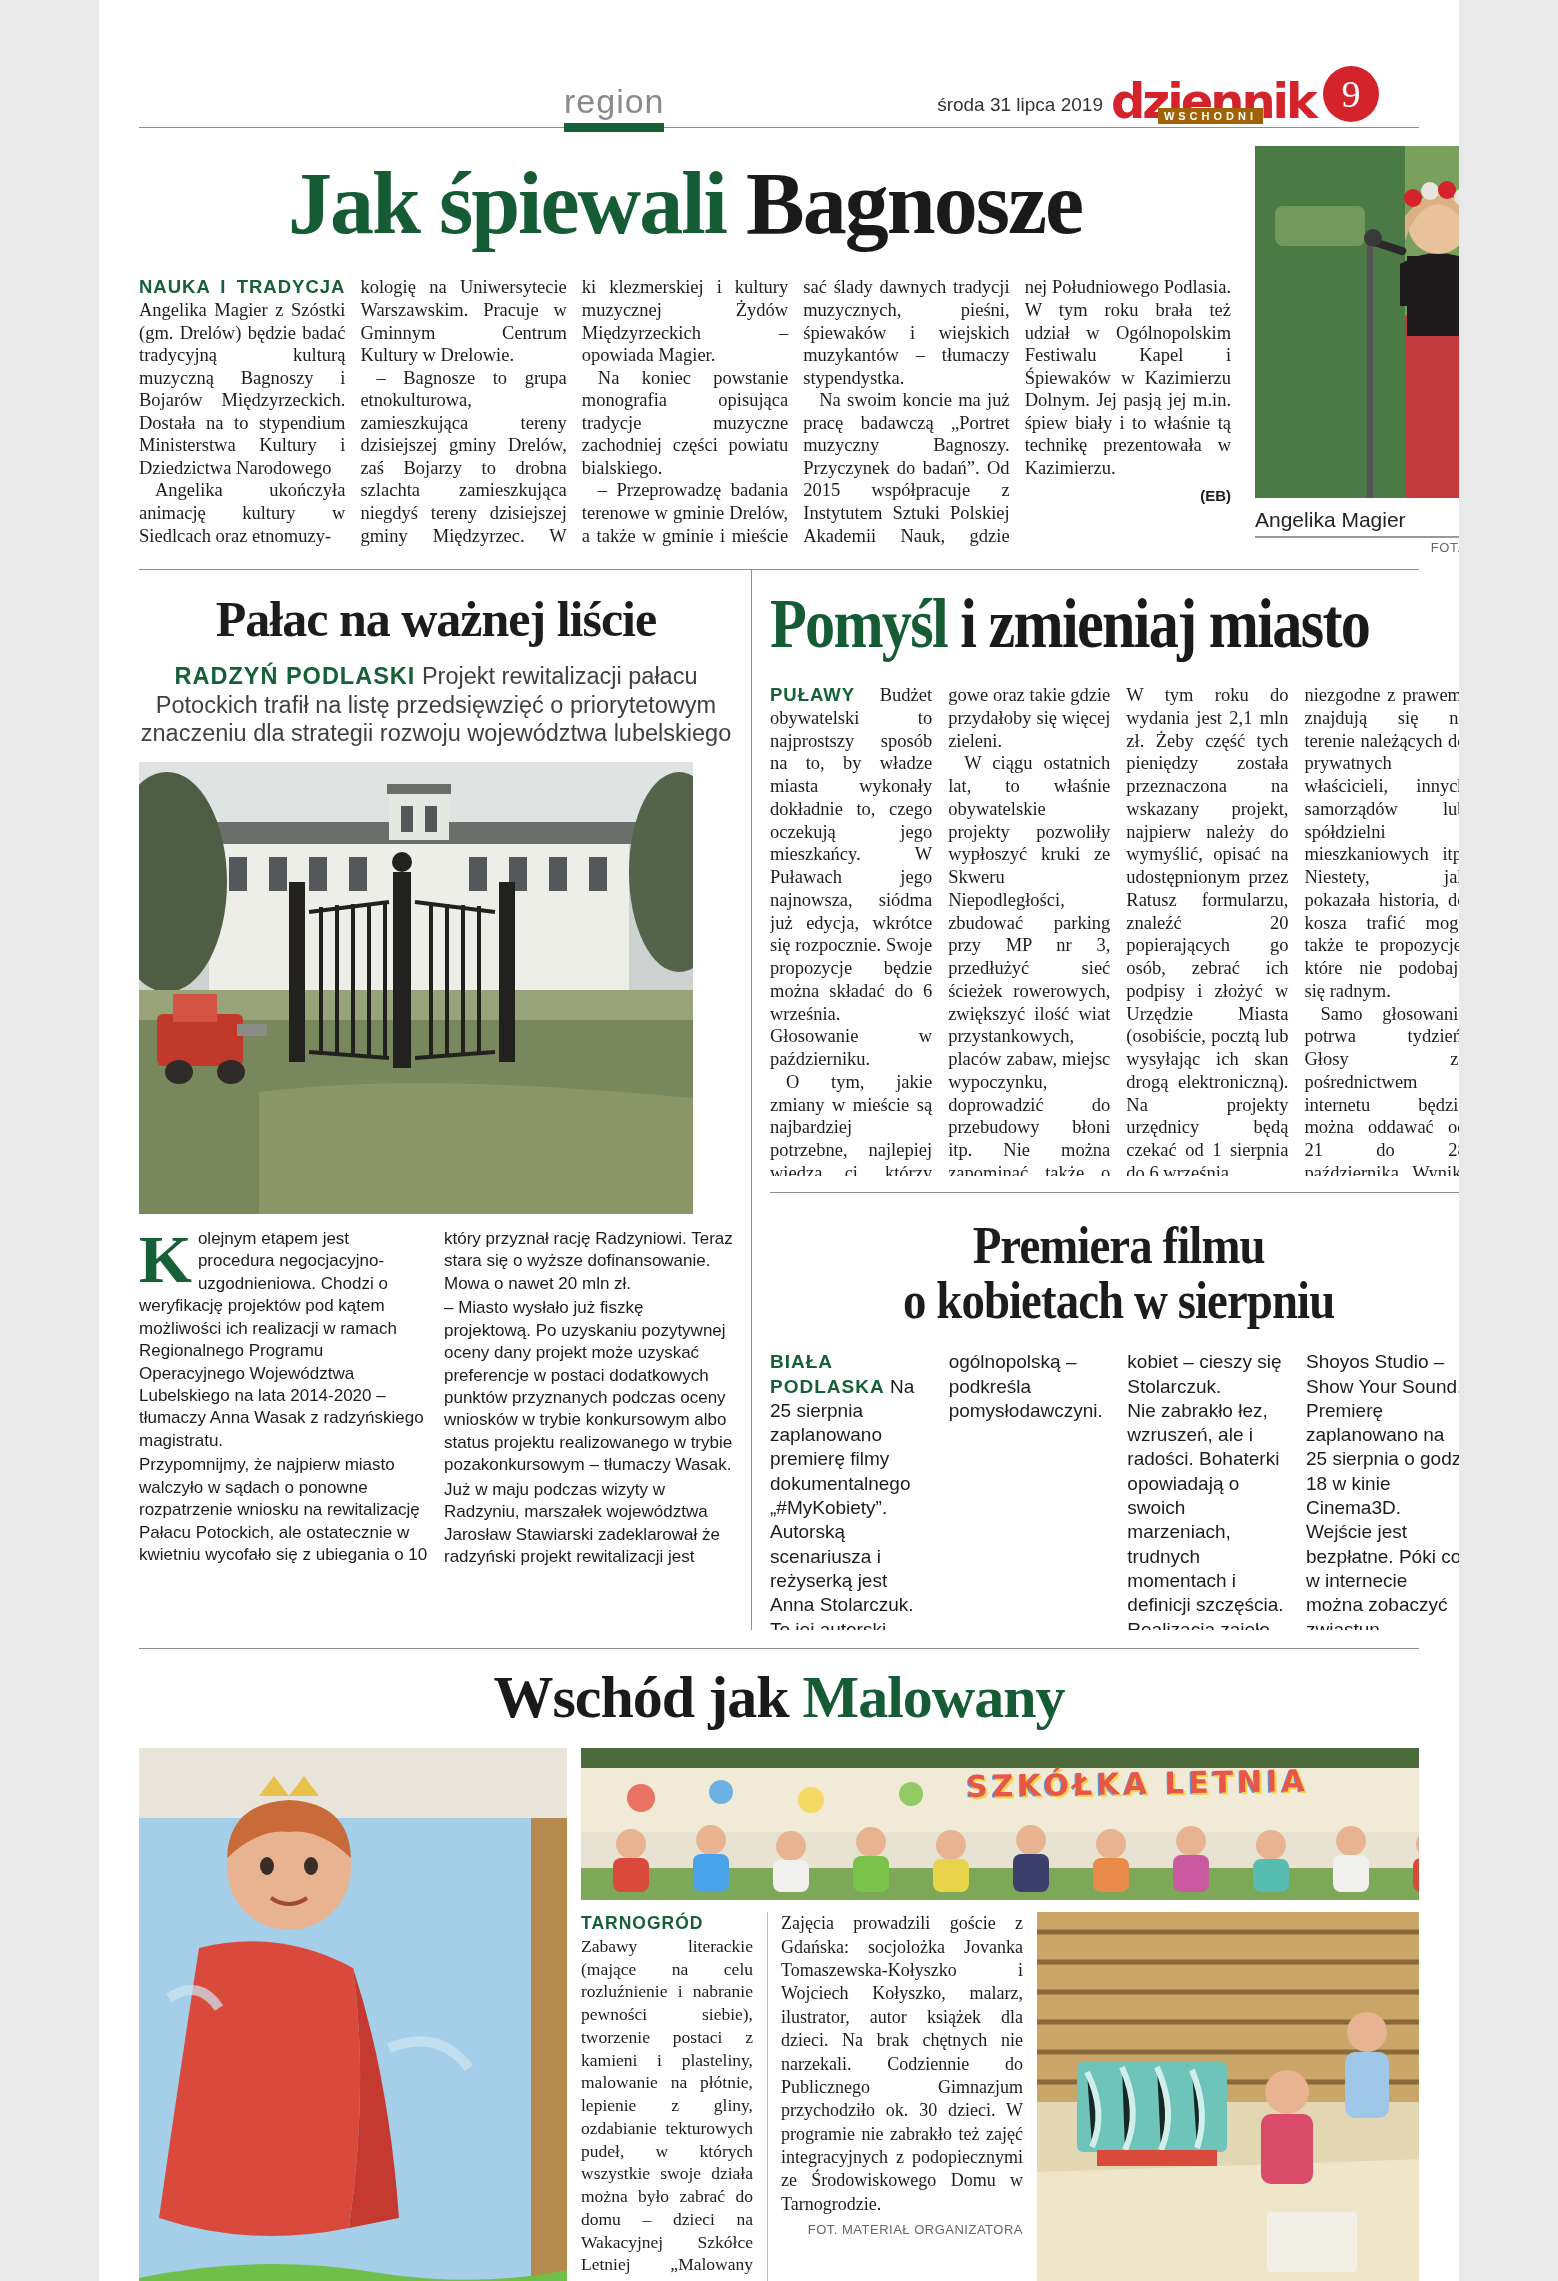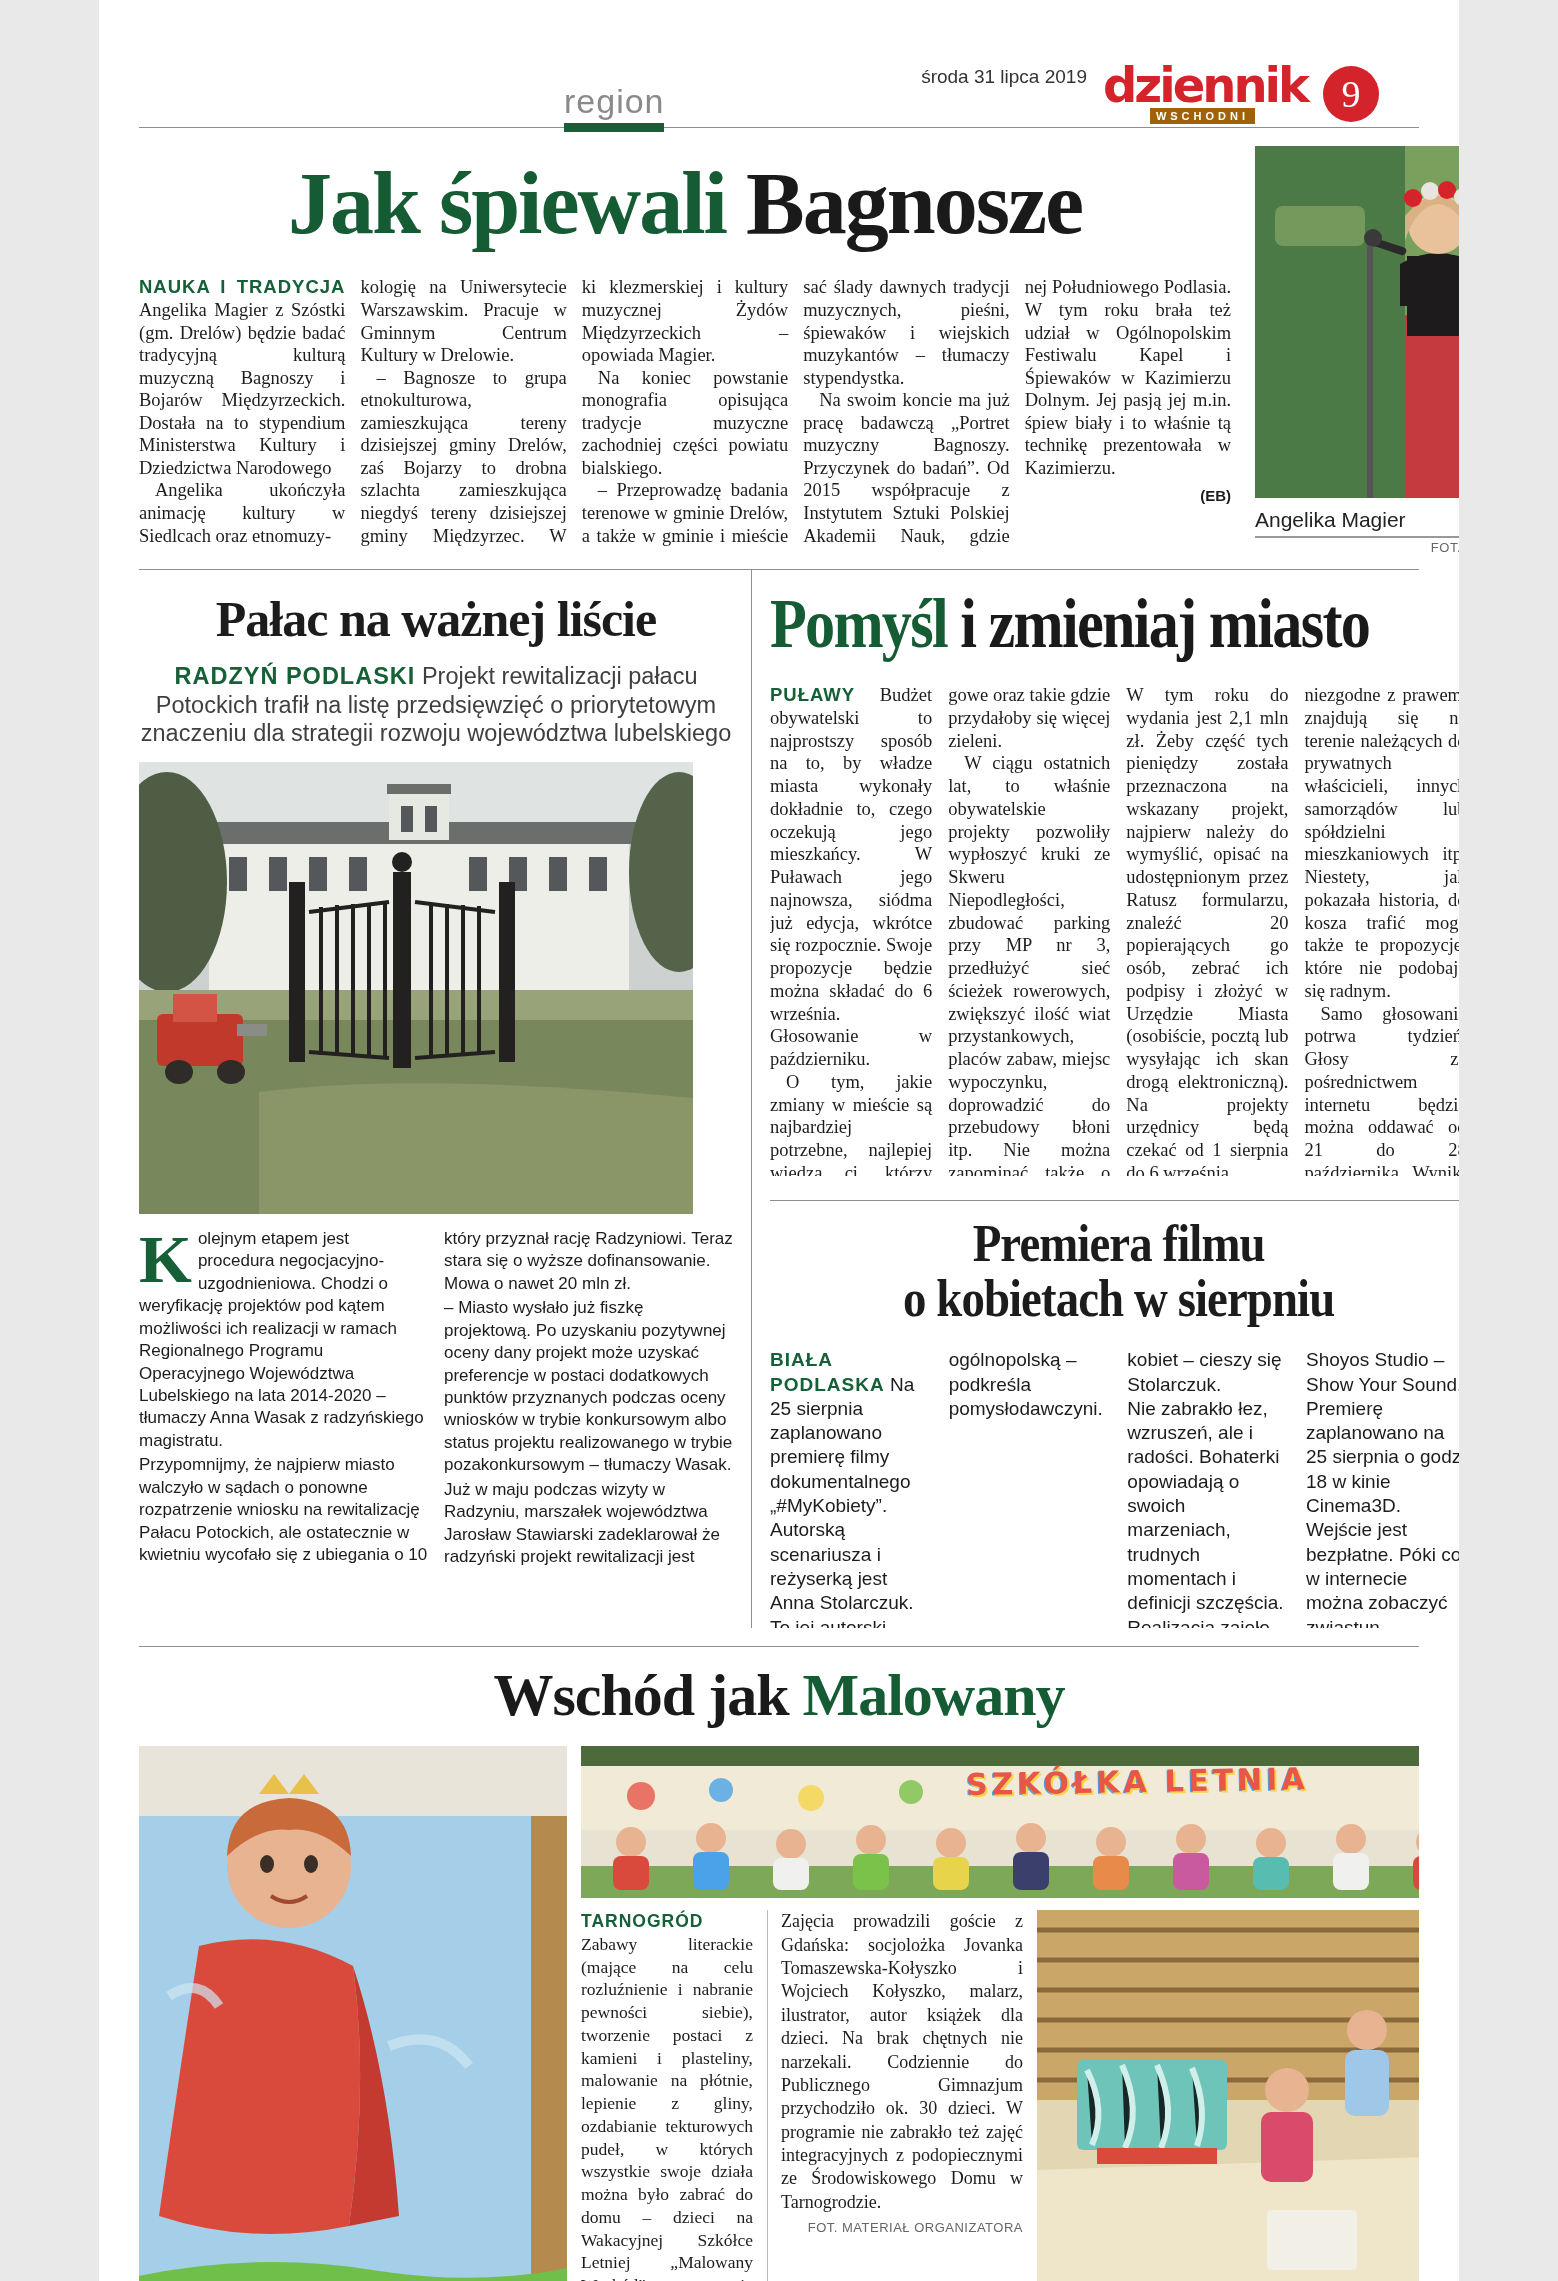--- a/index.html
+++ b/index.html
@@ -10,21 +10,21 @@
     font-family:"Liberation Serif", serif; color:#1c1c1c;
   }
   .inner { padding:0 40px; }
 
   
   .hdr { position:relative; height:128px; }
   .hdr-rule { position:absolute; left:0; right:0; bottom:0; border-bottom:1.5px solid #8e8e8e; }
   .region-wrap { position:absolute; left:425px; bottom:-4px; text-align:center; }
   .region-label { font-family:"Liberation Sans", sans-serif; font-size:34px; color:#8a8a8a; letter-spacing:1px; }
   .region-bar { height:9px; background:#156036; width:100px; margin:2px auto 0; }
-  .hdr-right { position:absolute; right:40px; bottom:6px; display:flex; gap:16px;margin-top:20px; }
+  .hdr-right { position:absolute; right:40px; bottom:6px; display:flex; align-items:flex-end; gap:8px;margin-top:20px; }
   .hdr-date { font-family:"Liberation Sans", sans-serif; font-size:19px; color:#333; padding-bottom:6px; }
   .logo { position:relative; display:inline-block; }
   .logo-main { font-family:"DejaVu Sans", sans-serif; font-weight:bold; font-size:48px; line-height:.8;
     color:#d5232b; letter-spacing:-3px; }
   .logo-sub { position:absolute; right:52px; bottom:-2px; background:#a16207; color:#fff;
     font-family:"Liberation Sans", sans-serif; font-size:11px; font-weight:bold; letter-spacing:4px; padding:2px 6px; }
   .pageno { width:56px; height:56px; border-radius:50%; background:#d5232b; color:#fff; text-align:center;
     font-family:"Liberation Serif", serif; font-size:38px; line-height:56px; }
 
   
@@ -59,21 +59,21 @@
   .a2-cols .col { flex:1; font-family:"Liberation Sans", sans-serif; font-size:17px; line-height:1.32; }
   .a2-cols .para { text-indent:0; margin-bottom:2px; }
   .dropcap { float:left; color:#156036; font-family:"Liberation Serif", serif; font-size:68px; line-height:.82;
     font-weight:bold; padding:4px 6px 0 0; }
 
   .a3-title { font-weight:bold; font-size:70px; letter-spacing:-2px; margin:14px 0 20px; white-space:nowrap; }
   .a3-title .squeeze { display:inline-block; transform:scaleX(.86); transform-origin:left; }
   .a3-cols { display:flex; gap:16px; height:492px; overflow:hidden; }
   .a3-cols .col { flex:1; font-size:18.5px; line-height:1.23; text-align:justify; }
 
-  .a4 { border-top:1.5px solid #8e8e8e; margin-top:24px; padding-top:6px; }
+  .a4 { border-top:1.5px solid #8e8e8e; margin-top:16px; padding-top:16px; }
   .a4-title { text-align:center; font-weight:bold; font-size:52px; line-height:1.05; letter-spacing:-1px; margin:10px 0 22px; }
   .a4-title .squeeze { display:inline-block; transform:scaleX(.9); }
   .a4-cols { display:flex; gap:18px; height:280px; overflow:hidden; }
   .a4-cols .col { flex:1; font-family:"Liberation Sans", sans-serif; font-size:19px; line-height:1.28; }
   .a4-cols .para { text-indent:0; }
 
   
   .bot { border-top:1.5px solid #8e8e8e; margin-top:18px; }
   .bot-title { text-align:center; font-weight:bold; font-size:60px; letter-spacing:-1px; margin:14px 0 16px; }
   .bot-grid { display:grid; grid-template-columns:428px 172px 256px 1fr; grid-template-rows:152px auto;

